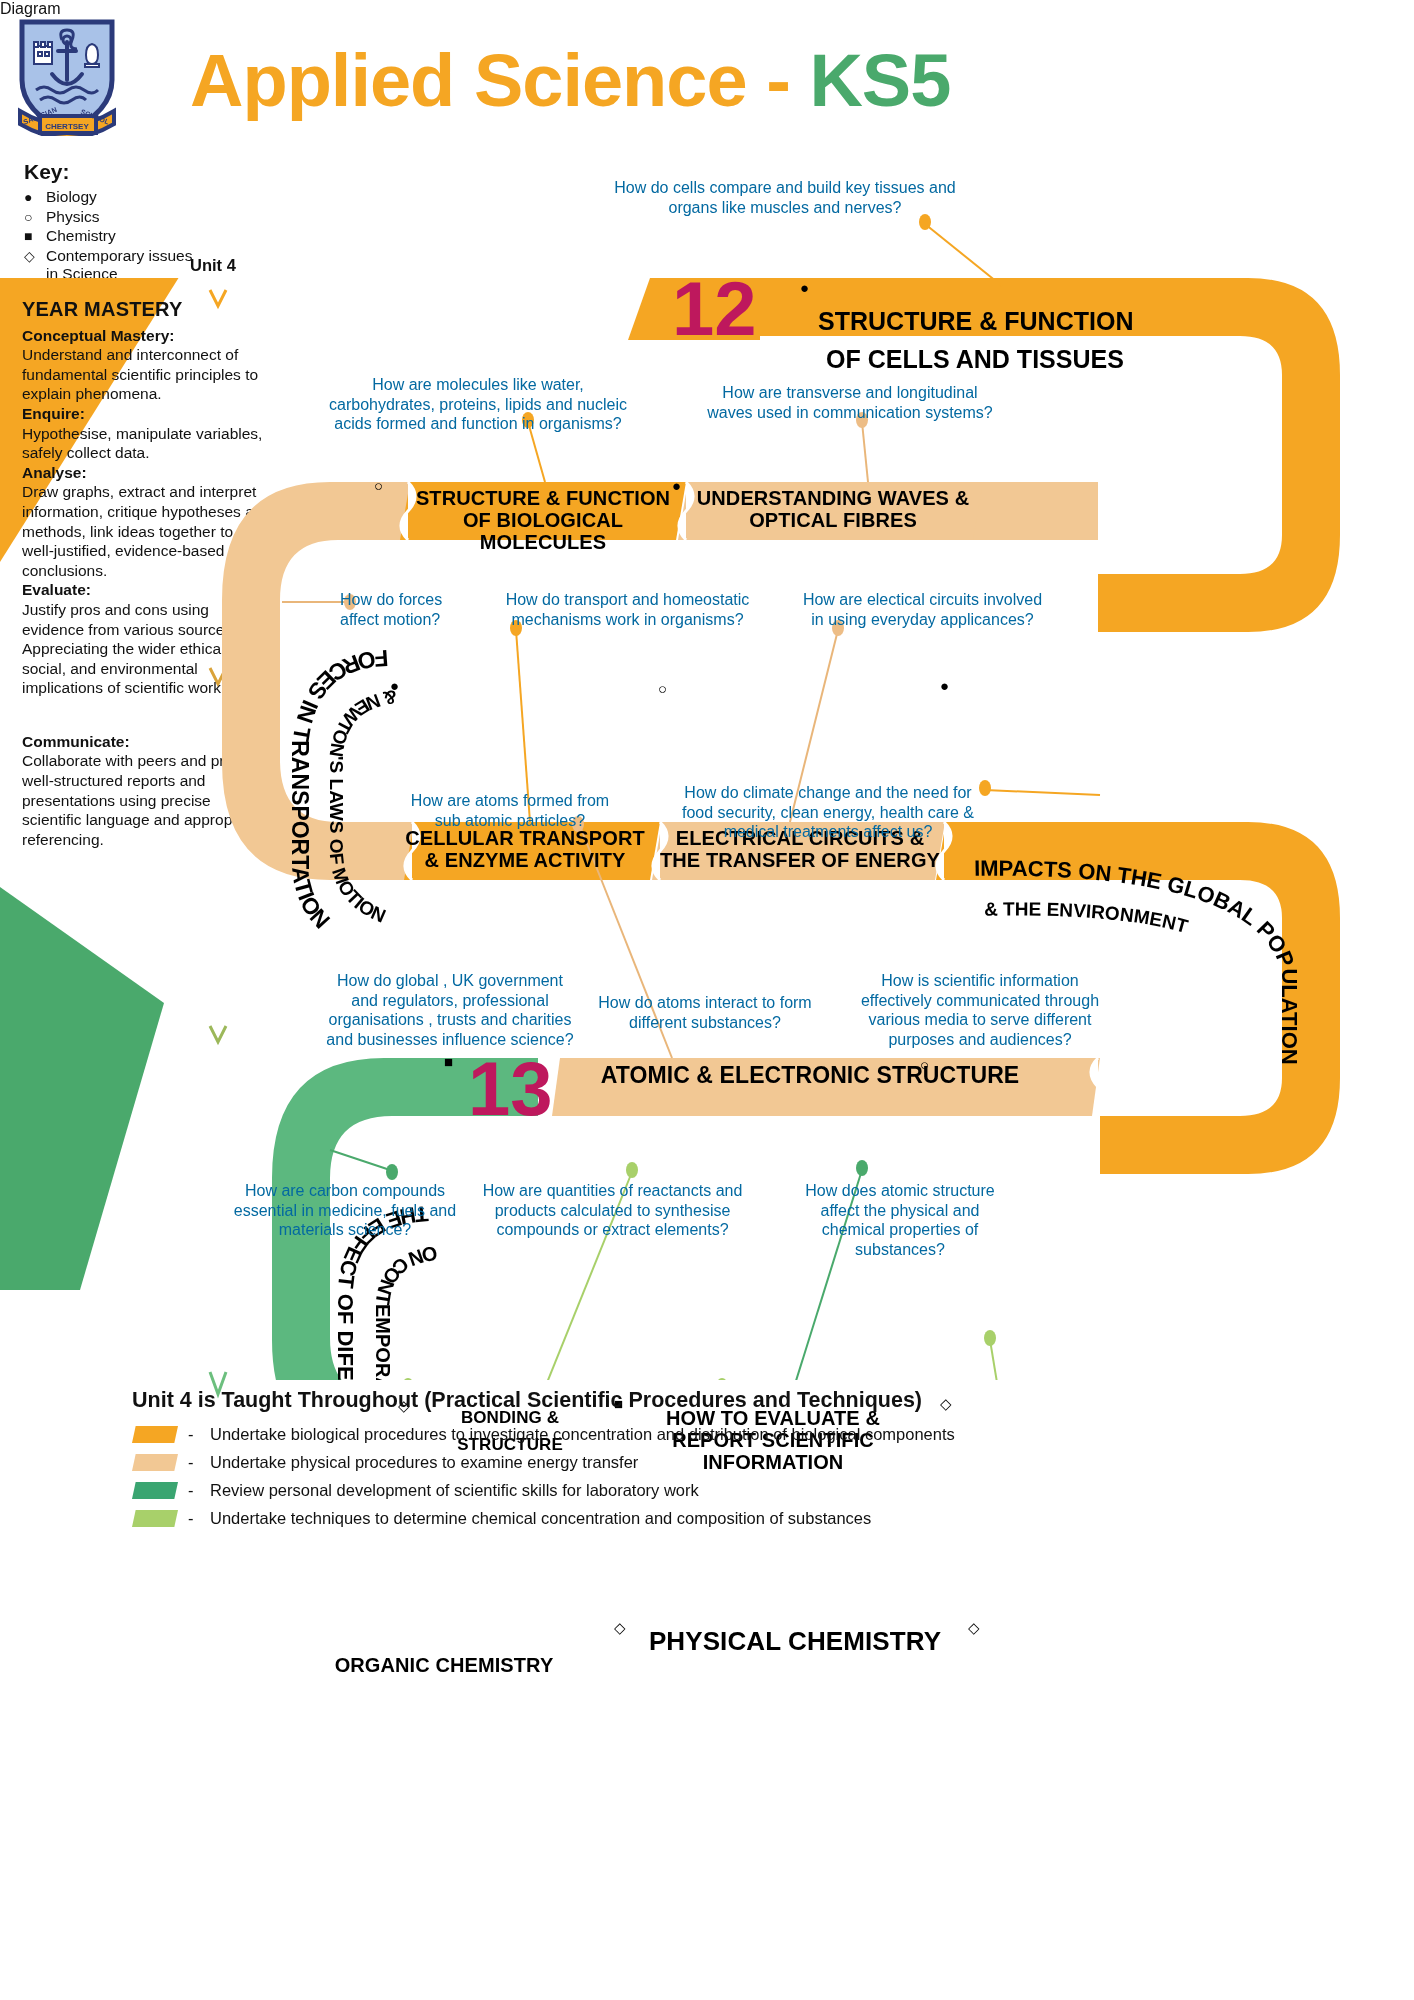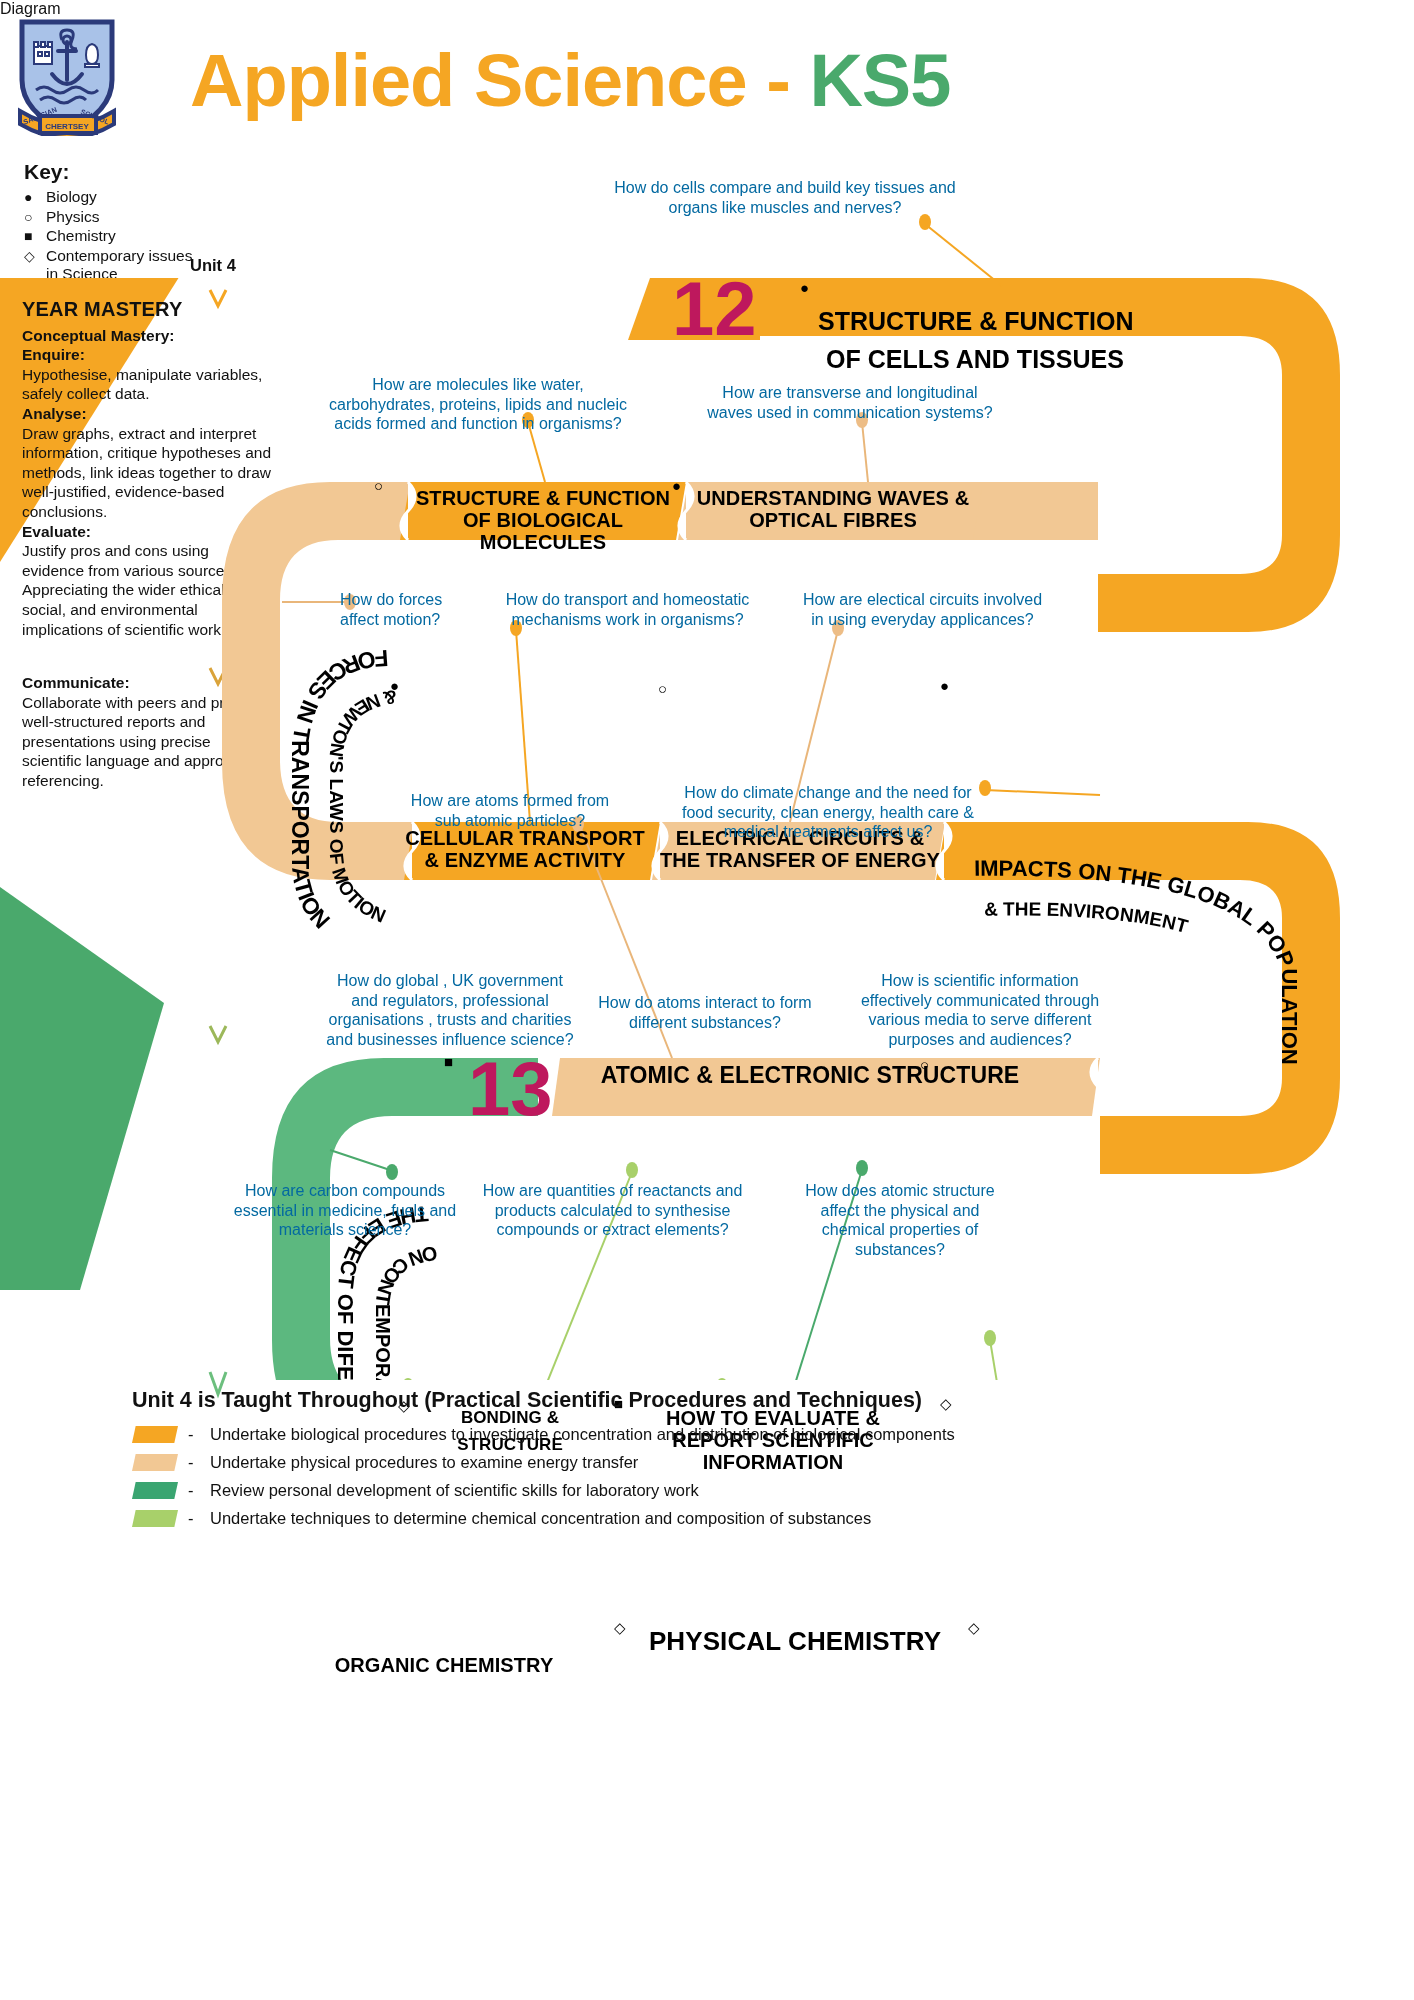--- a/index.html
+++ b/index.html
@@ -151,20 +151,21 @@
   <path d="M4 392 L12 408 L20 392" fill="none" stroke="#daa33a" stroke-width="3"></path>
   <path d="M4 750 L12 766 L20 750" fill="none" stroke="#9cb85a" stroke-width="3"></path>
   <path d="M4 1096 L12 1118 L20 1096" fill="none" stroke="#6cbf7e" stroke-width="3"></path>
 </svg>
 
 
 <div class="abs" id="mastery">
   <h3>YEAR MASTERY</h3>
   <div>
     <span class="lbl">Conceptual Mastery:</span>
+    <p>Understand and interconnect of fundamental scientific principles to explain phenomena.</p>
   </div>
   <div>
     <span class="lbl">Enquire:</span>
     <p>Hypothesise, manipulate variables, safely collect data.</p>
   </div>
   <div>
     <span class="lbl">Analyse:</span>
     <p>Draw graphs, extract and interpret information, critique hypotheses and methods, link ideas together to draw well-justified, evidence-based conclusions.</p>
   </div>
   <div>

